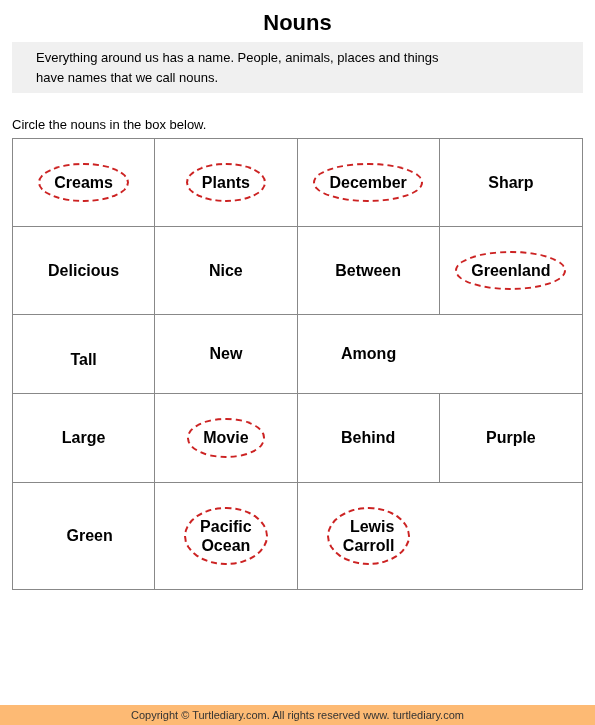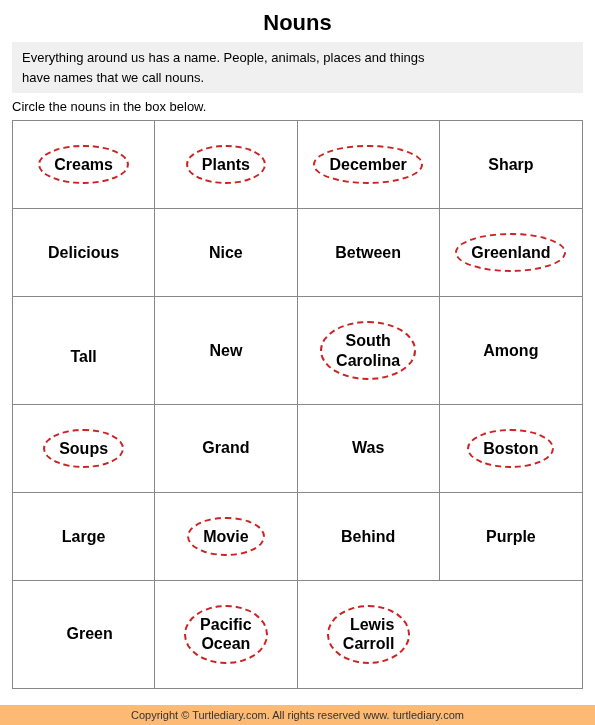--- a/index.html
+++ b/index.html
@@ -17,22 +17,22 @@
       flex: 1;
     }
     .title {
       text-align: center;
       font-size: 22px;
       font-weight: bold;
       margin-bottom: 6px;
     }
     .intro-box {
       background: #f0f0f0;
-      padding: 6px 10px;
-      margin-bottom: 6px;
+      padding: 6px 24px;
+      margin-bottom: 24px;
       font-size: 13px;
       line-height: 1.5;
     }
     .intro-box .example {
       margin-top: 2px;
     }
     .underline { text-decoration: underline; }
     .instruction {
       font-size: 13px;
       margin-bottom: 6px;
@@ -155,49 +155,21 @@
             <span style="white-space: pre-line; margin-top: 12px;">Tall</span>
           </div>
         </div>
         <div class="cell">
           <div class="cell-inner">
             <span style="white-space: pre-line;">New</span>
           </div>
         </div>
         <div class="cell">
           <div class="cell-inner">
-            <span class="circled" style="white-space: pre-line;">South
-Carolina</span>
-          </div>
-        </div>
-        <div class="cell">
-          <div class="cell-inner">
             <span style="white-space: pre-line;">Among</span>
-          </div>
-        </div>
-      </div>
-      <div class="grid-row">
-        <div class="cell">
-          <div class="cell-inner">
-            <span class="circled" style="white-space: pre-line;">Soups</span>
-          </div>
-        </div>
-        <div class="cell">
-          <div class="cell-inner">
-            <span style="white-space: pre-line;">Grand</span>
-          </div>
-        </div>
-        <div class="cell">
-          <div class="cell-inner">
-            <span style="white-space: pre-line;">Was</span>
-          </div>
-        </div>
-        <div class="cell">
-          <div class="cell-inner">
-            <span class="circled" style="white-space: pre-line;">Boston</span>
           </div>
         </div>
       </div>
       <div class="grid-row">
         <div class="cell">
           <div class="cell-inner">
             <span style="white-space: pre-line;">Large</span>
           </div>
         </div>
         <div class="cell">

